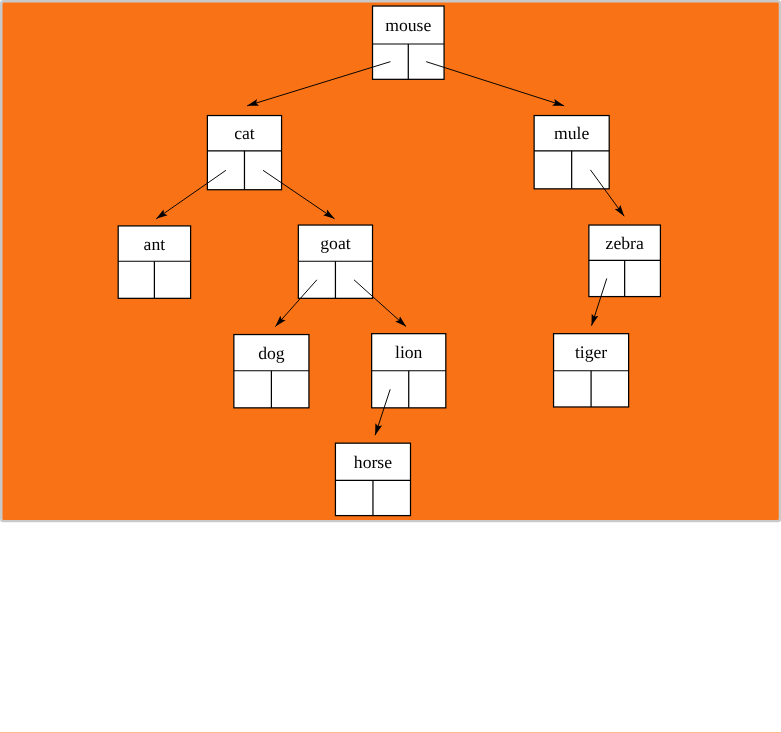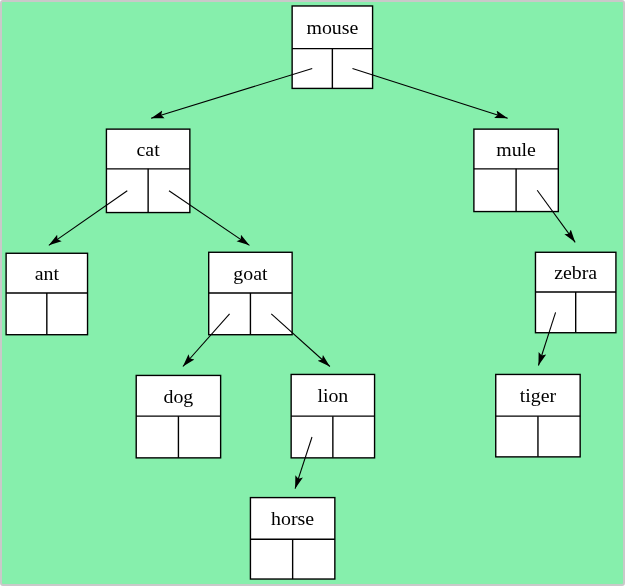--- a/index.html
+++ b/index.html
@@ -27,21 +27,21 @@
     display: block;
   }
   svg text {
     font-family: "Liberation Serif", "DejaVu Serif", serif;
     fill: #000000;
   }
 </style>
 </head>
 <body>
 
-<div class="page" style="width: 625px; height: 586px; background: #86efac; border-color: rgb(201, 201, 201);">
+<div class="page" style="width: 625px; height: 418px; background: #f97316; border-color: rgb(201, 201, 201);">
   <svg id="tree-svg" xmlns="http://www.w3.org/2000/svg" viewBox="0 0 625 586">
       <defs>
         <marker id="arrowhead" markerUnits="userSpaceOnUse" markerWidth="16" markerHeight="12" refX="13" refY="5" orient="auto">
           <polygon points="0,1 13,5 0,9 2.4,5" fill="#000000"></polygon>
         </marker>
       </defs>
       <g>
         <rect x="292" y="4" width="81" height="83" fill="#ffffff" stroke="#000000" stroke-width="1.4"></rect>
         <line x1="292" y1="47" x2="373" y2="47" fill="none" stroke="#000000" stroke-width="1.4"></line>
         <line x1="332.5" y1="47" x2="332.5" y2="87" fill="none" stroke="#000000" stroke-width="1.4"></line>

